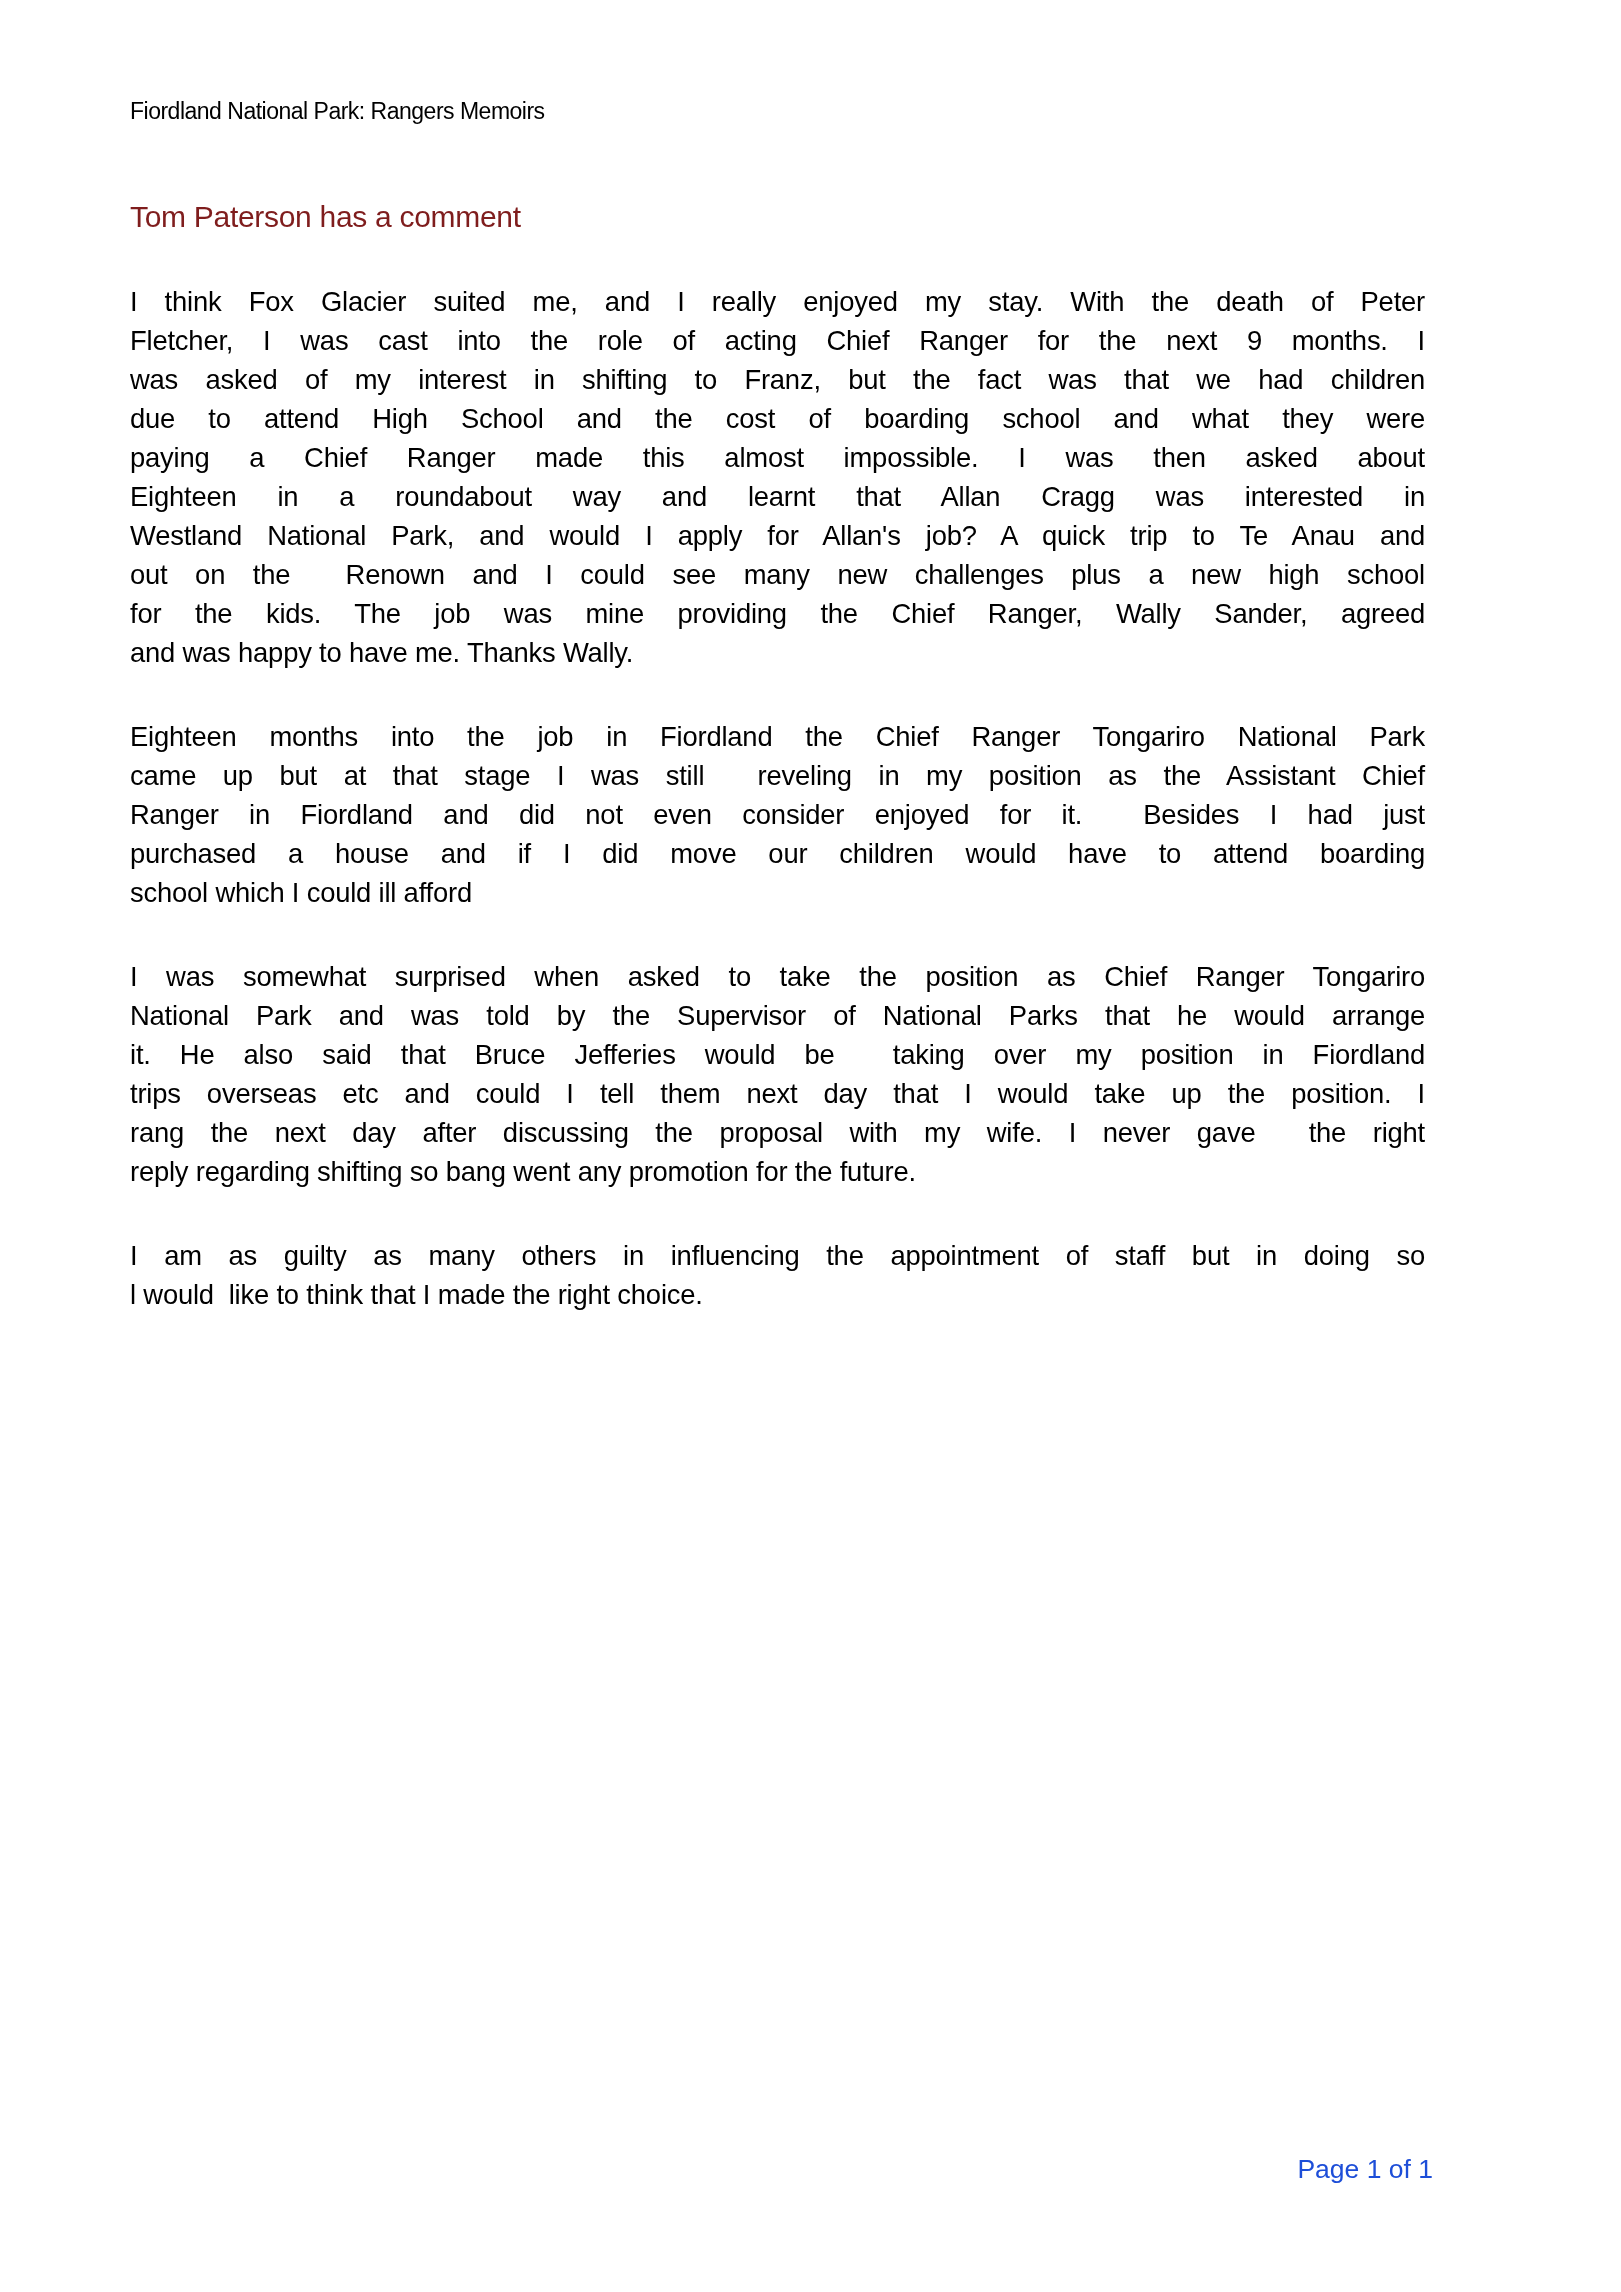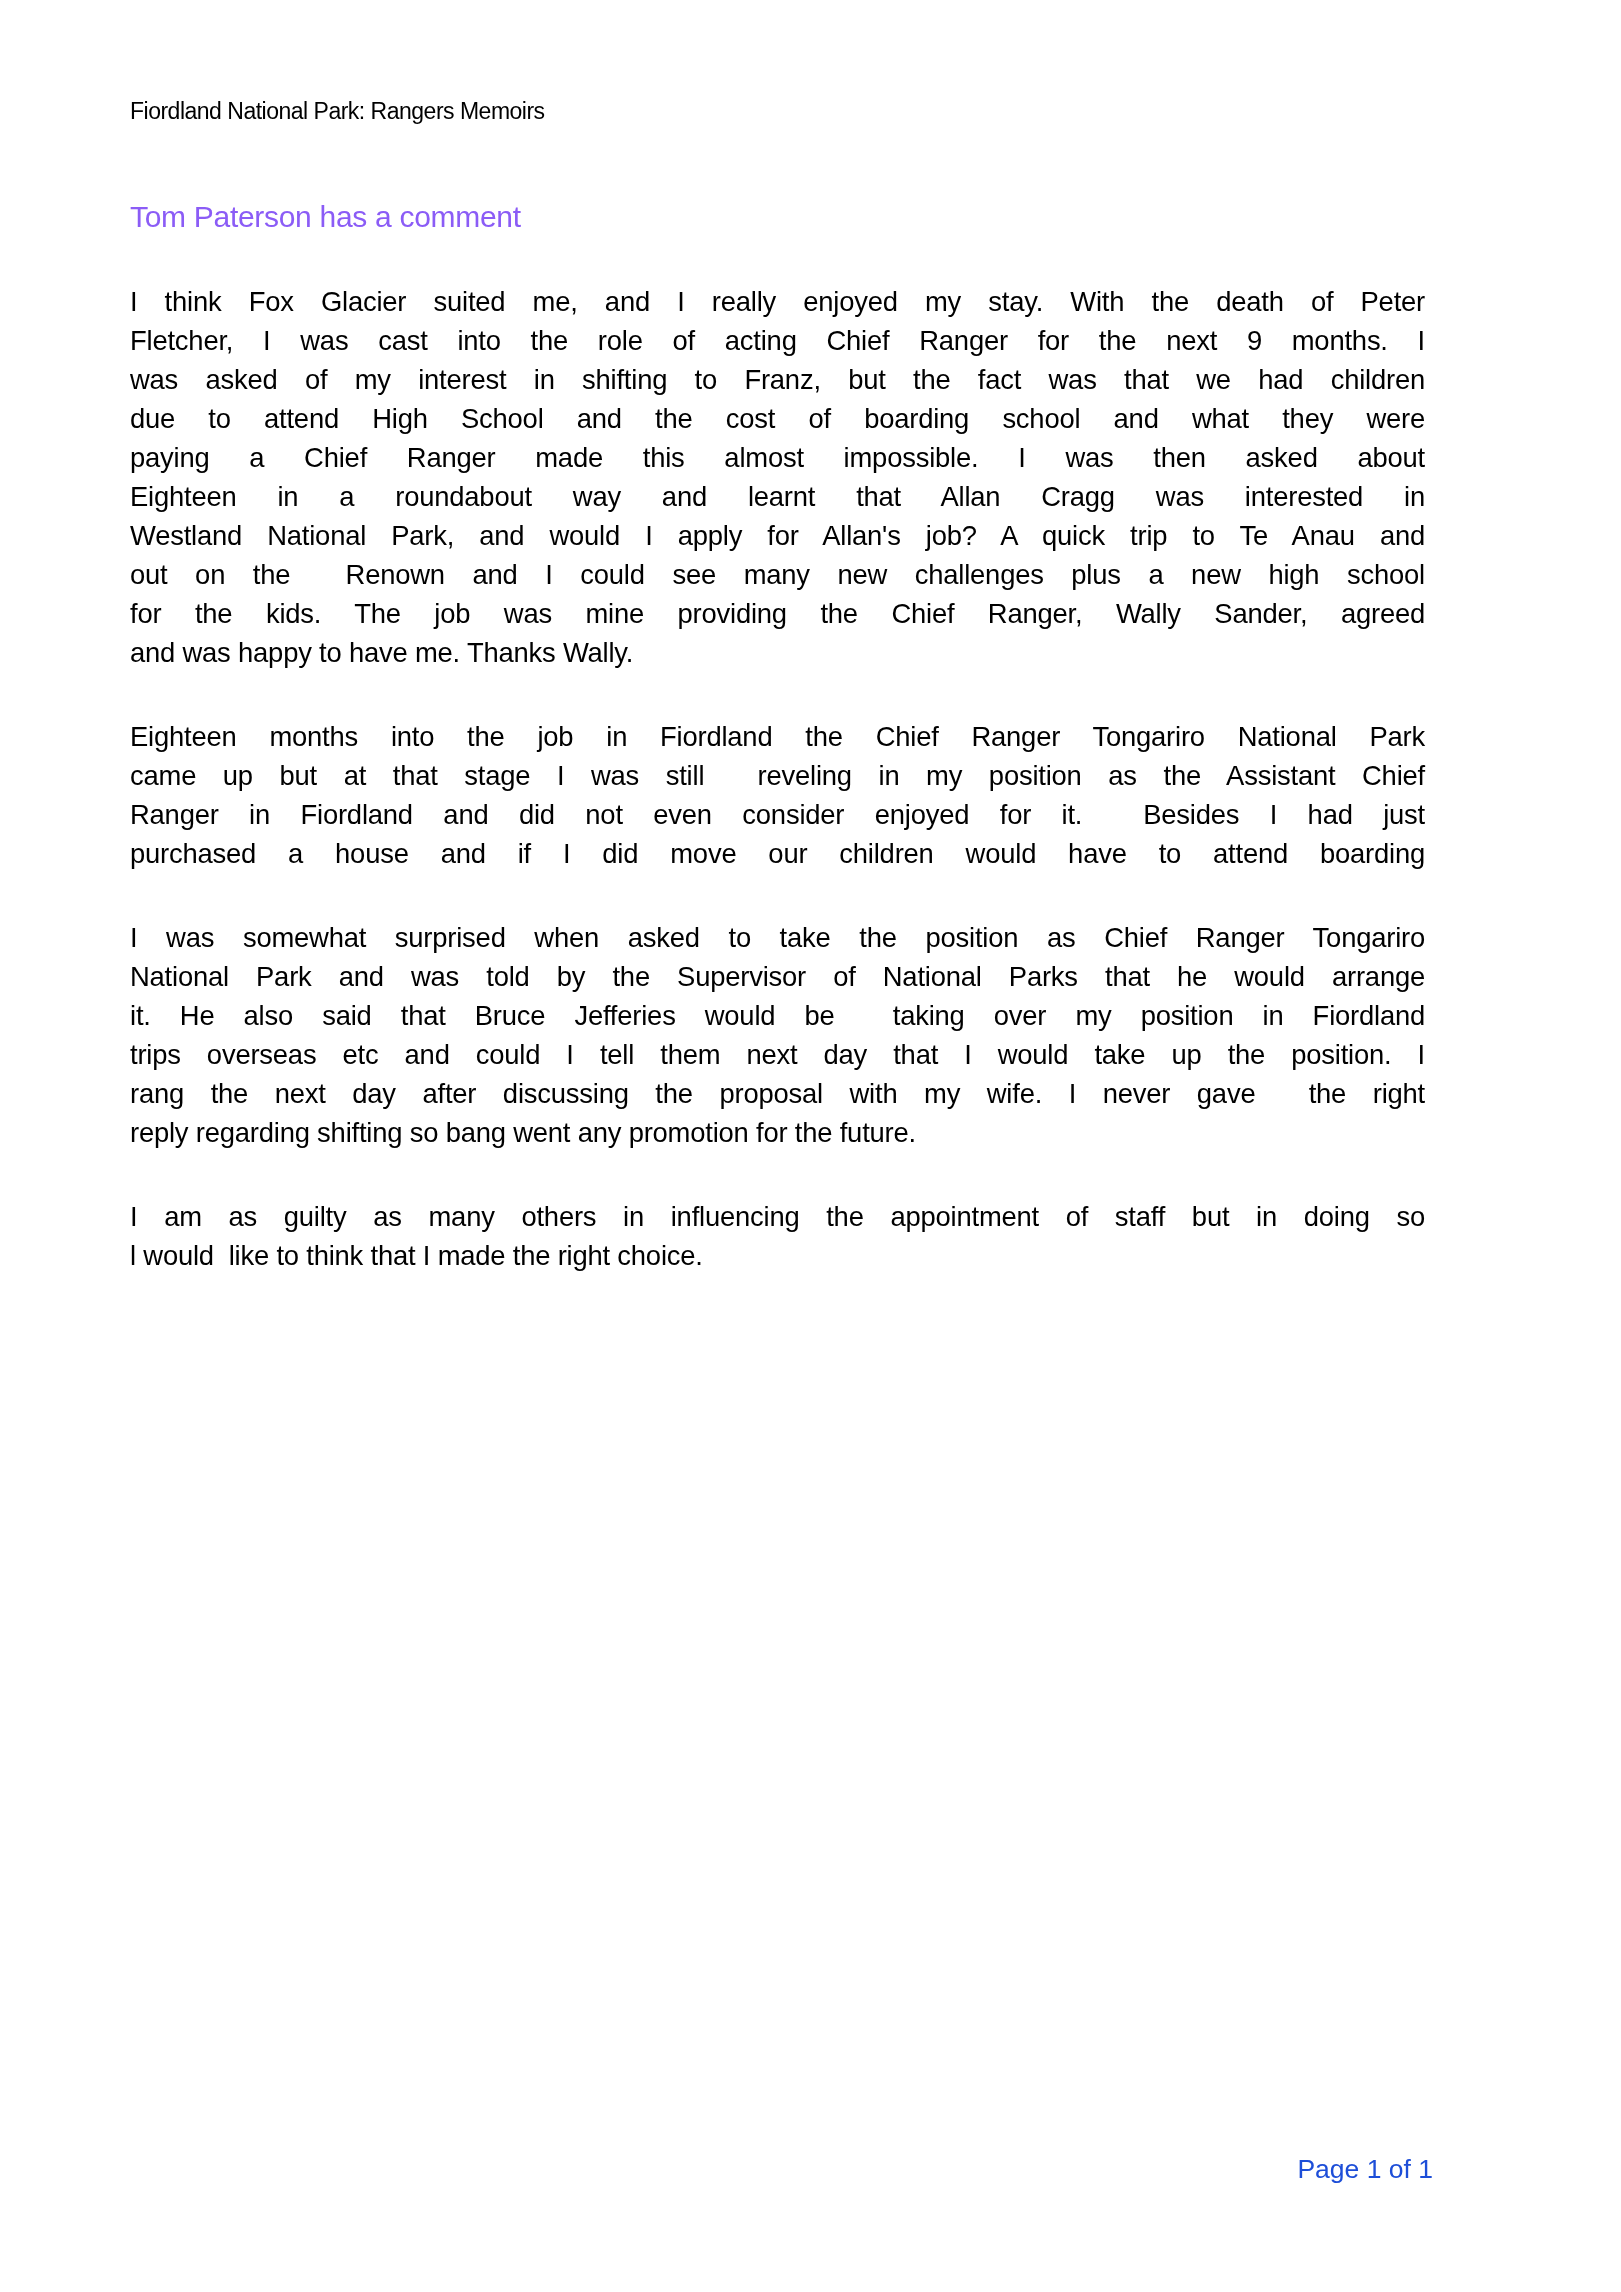--- a/index.html
+++ b/index.html
@@ -61,40 +61,41 @@
     line-height: 35px;
     color: #1d4ed8;
   }
 </style>
 </head>
 <body>
 
 <div class="page">
   <div class="doc-title">Fiordland National Park: Rangers Memoirs</div>
 
-  <div class="comment-heading" style="color: #8b5cf6;">Tom Paterson has a comment</div>
+  <div class="comment-heading" style="color: #7f1d1d;">Tom Paterson has a comment</div>
 
   <div class="doc-body">
       <div class="para">
         <div class="line">I think Fox Glacier suited me, and I really enjoyed my stay. With the death of Peter</div>
         <div class="line">Fletcher, I was cast into the role of acting Chief Ranger for the next 9 months. I</div>
         <div class="line">was asked of my interest in shifting to Franz, but the fact was that we had children</div>
         <div class="line">due to attend High School and the cost of boarding school and what they were</div>
         <div class="line">paying a Chief Ranger made this almost impossible. I was then asked about</div>
         <div class="line">Eighteen in a roundabout way and learnt that Allan Cragg was interested in</div>
         <div class="line">Westland National Park, and would I apply for Allan's job? A quick trip to Te Anau and</div>
         <div class="line">out on the  Renown and I could see many new challenges plus a new high school</div>
         <div class="line">for the kids. The job was mine providing the Chief Ranger, Wally Sander, agreed</div>
         <div class="line last">and was happy to have me. Thanks Wally.</div>
       </div>
       <div class="para">
         <div class="line">Eighteen months into the job in Fiordland the Chief Ranger Tongariro National Park</div>
         <div class="line">came up but at that stage I was still  reveling in my position as the Assistant Chief</div>
         <div class="line">Ranger in Fiordland and did not even consider enjoyed for it.  Besides I had just</div>
         <div class="line">purchased a house and if I did move our children would have to attend boarding</div>
+        <div class="line last">school which I could ill afford</div>
       </div>
       <div class="para">
         <div class="line">I was somewhat surprised when asked to take the position as Chief Ranger Tongariro</div>
         <div class="line">National Park and was told by the Supervisor of National Parks that he would arrange</div>
         <div class="line">it. He also said that Bruce Jefferies would be  taking over my position in Fiordland</div>
         <div class="line">trips overseas etc and could I tell them next day that I would take up the position. I</div>
         <div class="line">rang the next day after discussing the proposal with my wife. I never gave  the right</div>
         <div class="line last">reply regarding shifting so bang went any promotion for the future.</div>
       </div>
       <div class="para">

